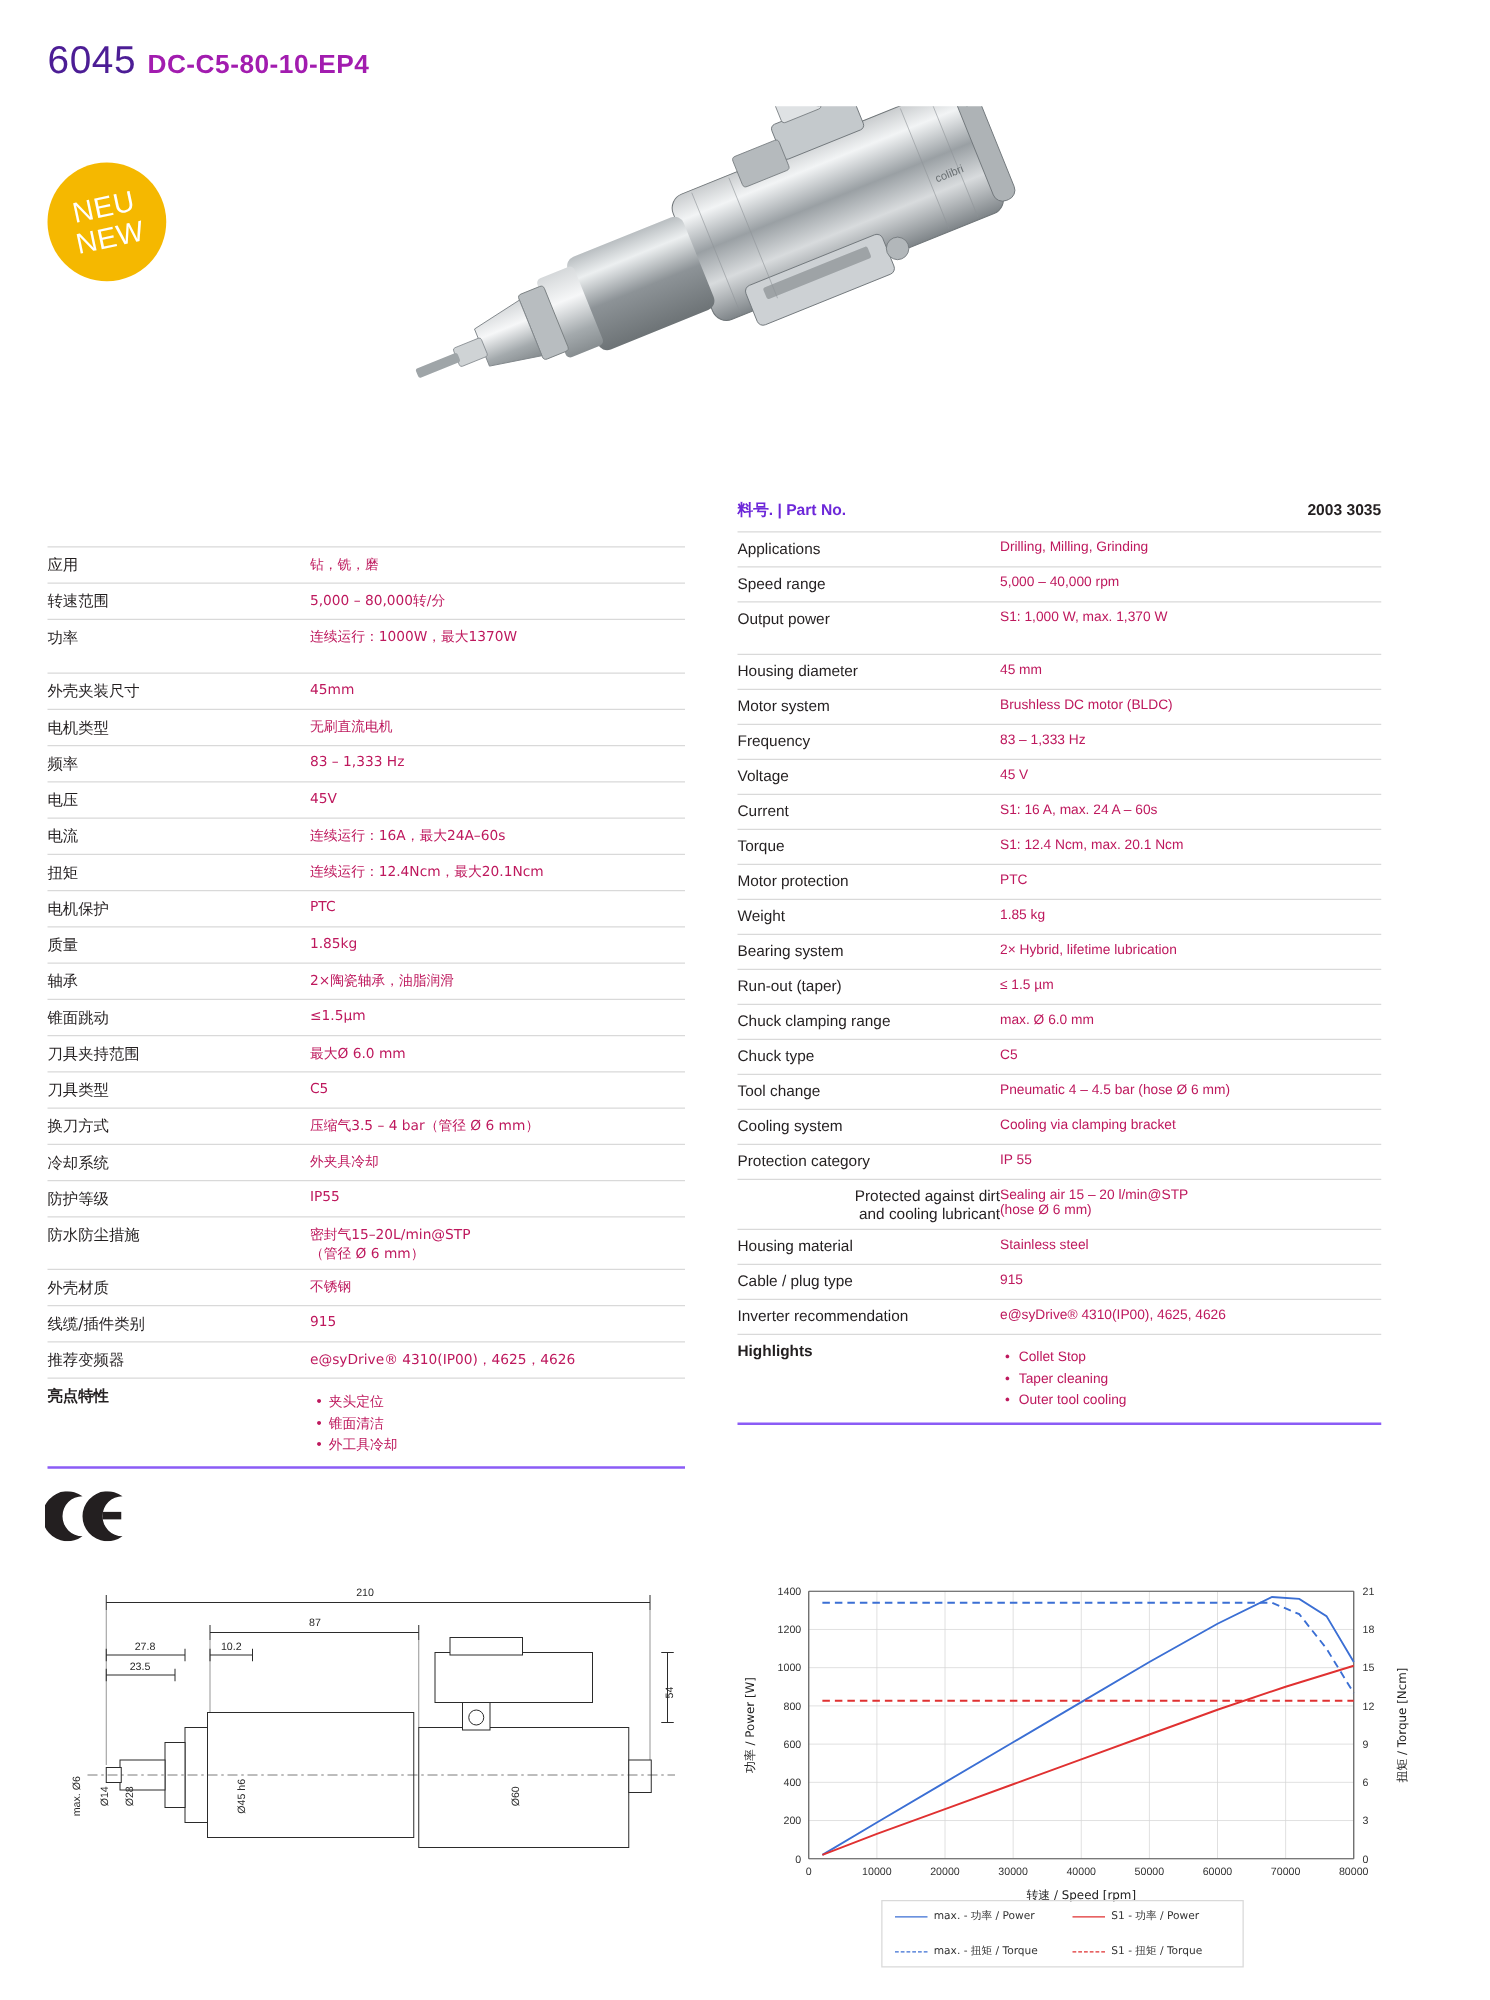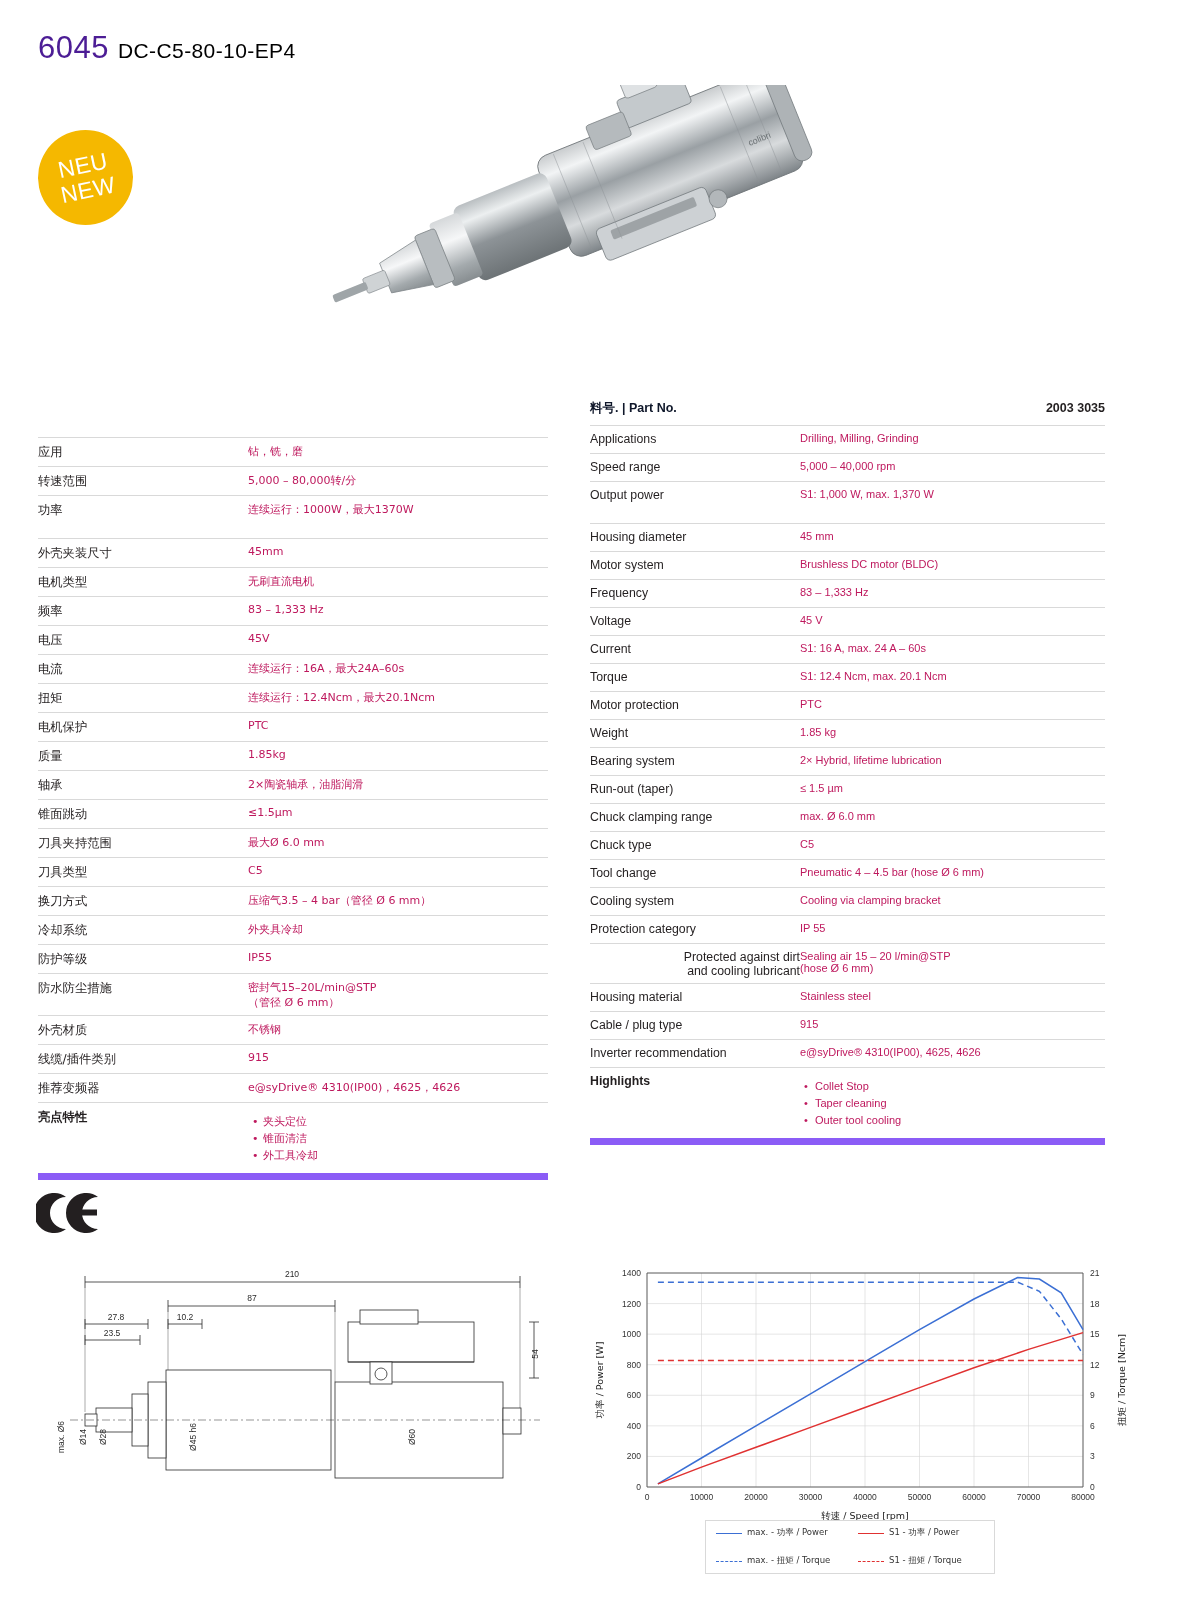--- a/index.html
+++ b/index.html
@@ -10,21 +10,21 @@
     font-family:"Liberation Sans", sans-serif;
     color:#231f20;
     position:relative;
     overflow:hidden;
   }
   .page { position:relative; width:1192px; height:1600px; padding:0; }
 
   
   .header { position:absolute; left:38px; top:30px; display:flex; align-items:baseline; gap:9px; }
   .header .num { font-size:31px; font-weight:400; letter-spacing:0.5px; color:#4c1d95; }
-  .header .model { font-size:21px; font-weight:400; letter-spacing:0.4px; color:#000000; }
+  .header .model { font-size:21px; font-weight:700; letter-spacing:0.4px; color:#a21caf; }
 
   
   .badge {
     position:absolute; left:38px; top:130px;
     width:95px; height:95px; border-radius:50%;
     background:#f5b800;
     color:#ffffff;
     display:flex; flex-direction:column; align-items:center; justify-content:center;
     transform:rotate(-12deg);
     font-size:23px; line-height:1.05; font-weight:400;
@@ -39,33 +39,33 @@
   .tables { position:absolute; left:0; top:400px; width:1192px; }
   .col { position:absolute; top:0; }
   .col-cn { left:38px; width:510px; }
   .col-en { left:590px; width:515px; }
 
   .partno-row {
     display:flex; align-items:baseline;
     padding:0 0 8px 0;
     font-size:12.5px;
   }
-  .partno-row .label { width:210px; font-weight:bold; color:#0f172a; }
+  .partno-row .label { width:210px; font-weight:bold; color:#6d28d9; }
   .partno-row .value { font-weight:bold; color:#231f20; margin-left:auto; }
 
   .row {
     display:flex; align-items:flex-start;
     border-top:1px solid #d9d9d9;
     padding:6px 0 5px 0;
     min-height:28px;
   }
   .row .k { width:210px; flex:0 0 210px; font-size:12.3px; color:#231f20; }
   .row .v { font-size:11px; color:#be185d; flex:1; }
   .gap { height:14px; }
-  .row.last { border-bottom:7px solid #8b5cf6; }
+  .row.last { border-bottom:2px solid #8b5cf6; }
   .bullets { margin:4px; padding:0; list-style:none; }
   .bullets li { position:relative; padding-left:11px; line-height:1.55; }
   .bullets li:before { content:"•"; position:absolute; left:0; top:0; }
 
   .cn .k, .cn .v { font-family:"DejaVu Sans", "Liberation Sans", sans-serif; }
 
   
   .ce { position:absolute; left:36px; top:1193px; }
 
   

